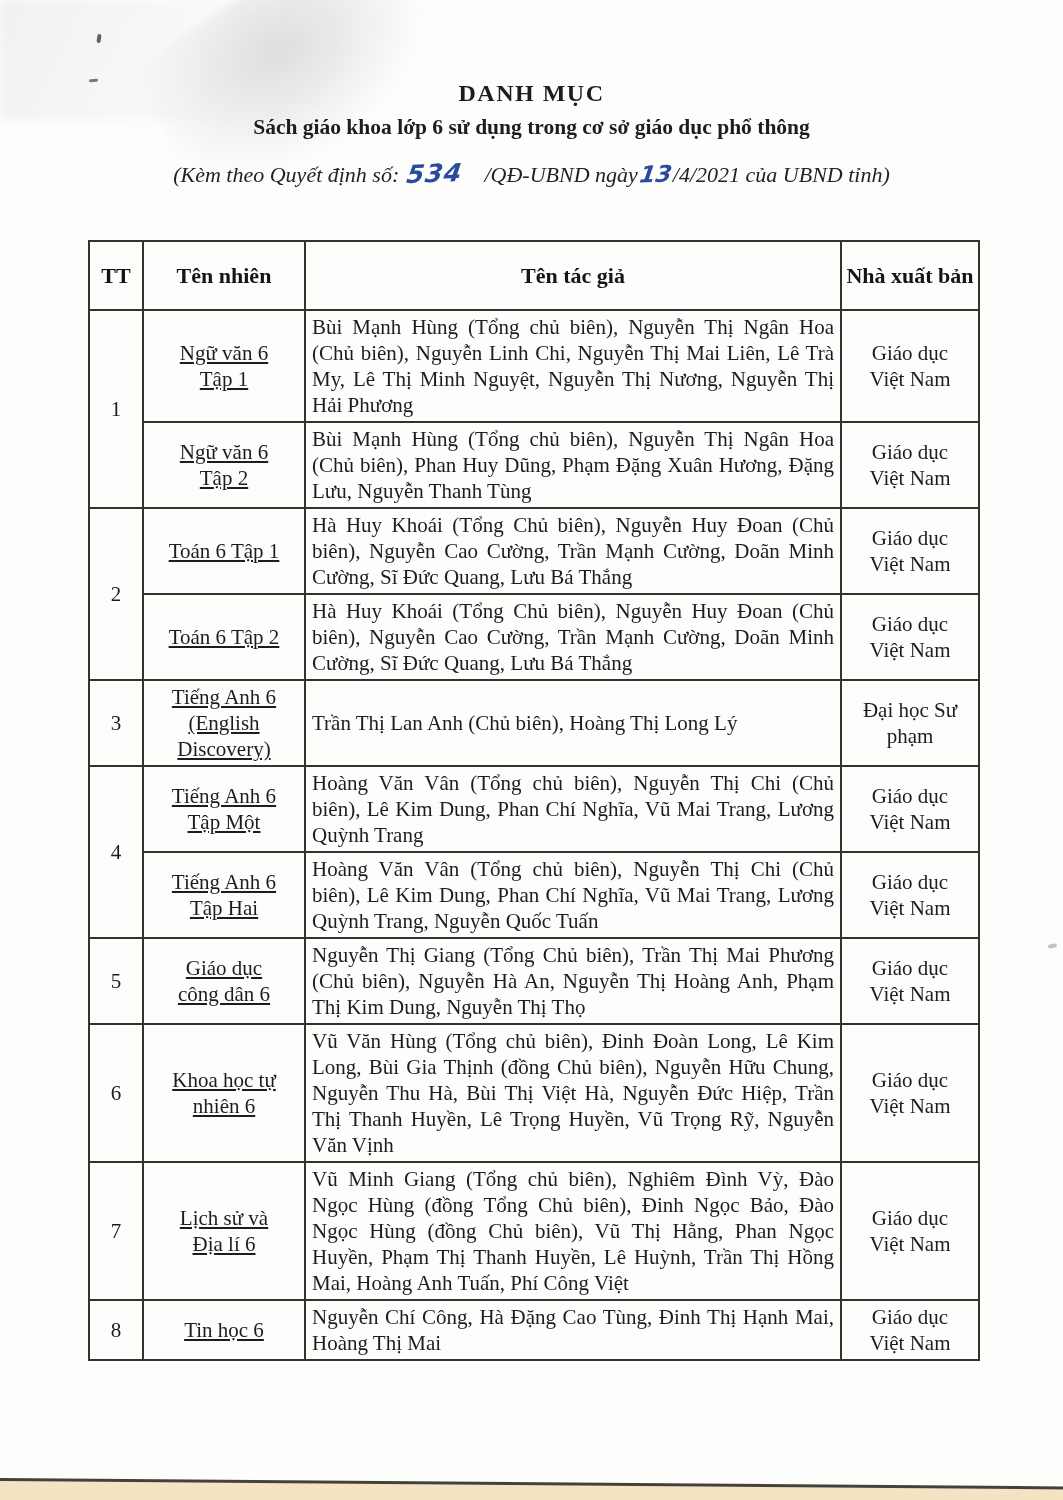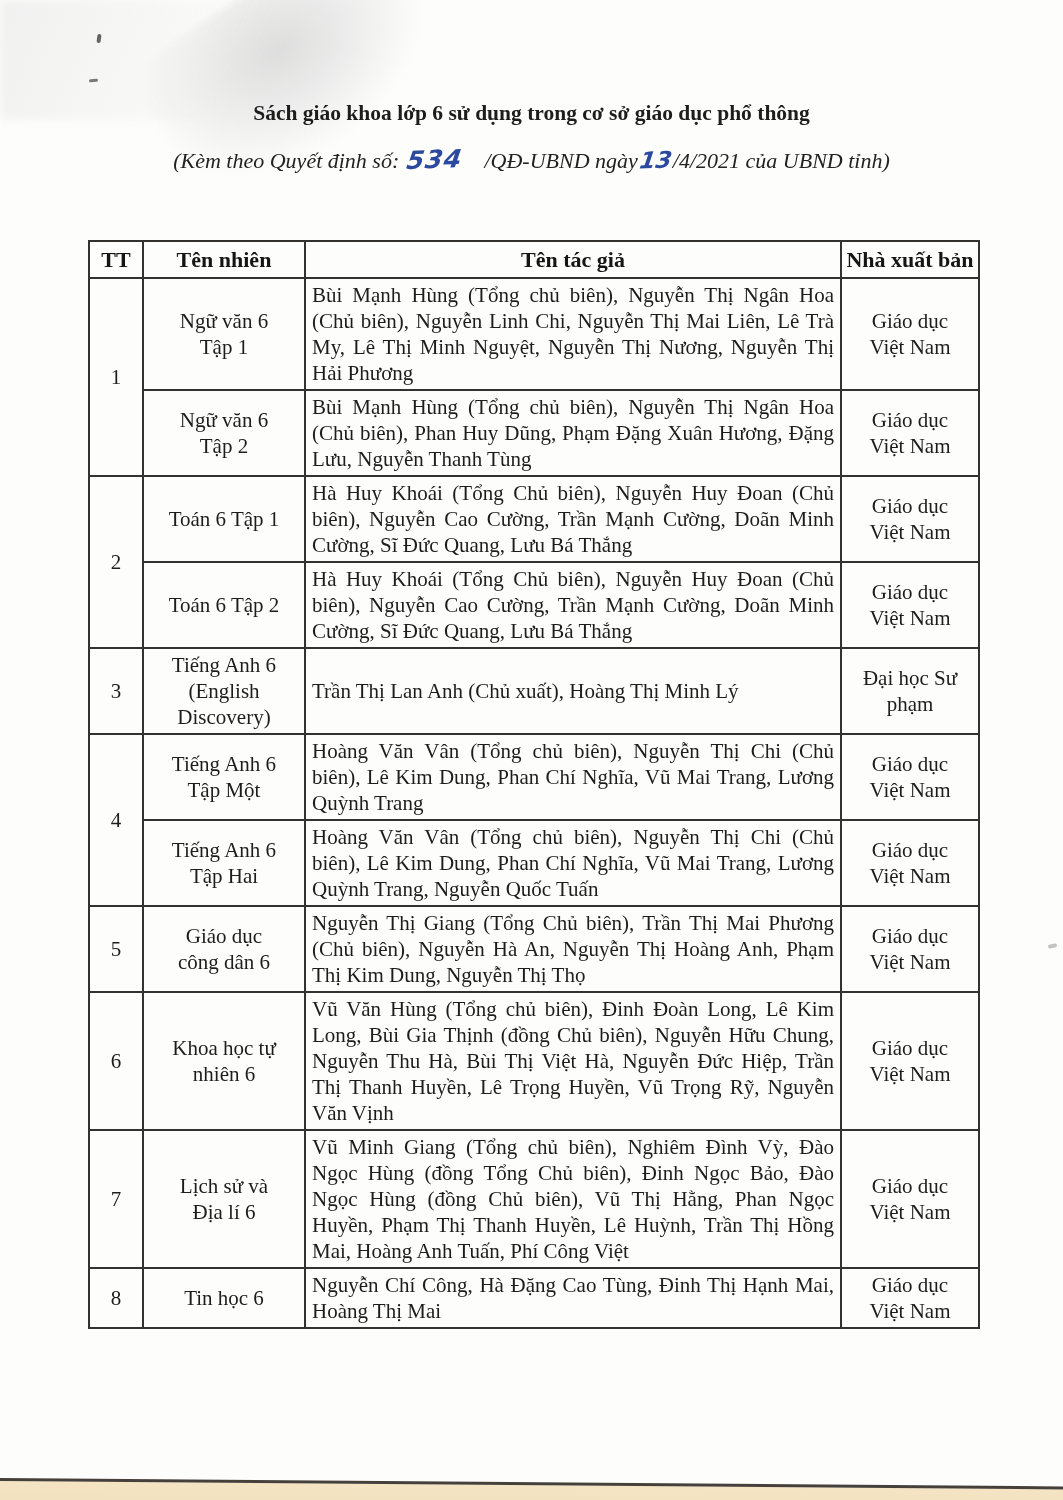--- a/index.html
+++ b/index.html
@@ -27,21 +27,21 @@
     filter: blur(4px);
     pointer-events: none;
   }
   .speck-a { position: absolute; left: 97px; top: 34px; width: 4px; height: 9px; background: #4a4a4a; border-radius: 2px; transform: rotate(8deg); opacity: .85; }
   .speck-b { position: absolute; left: 89px; top: 79px; width: 9px; height: 3px; background: #5a5a5a; border-radius: 2px; transform: rotate(-6deg); opacity: .8; }
   .speck-c { position: absolute; left: 1048px; top: 944px; width: 9px; height: 4px; background: #c3c3c3; border-radius: 2px; transform: rotate(-10deg); }
 
   
   .doc-header { position: absolute; top: 78px; left: 0; width: 1063px; text-align: center; }
   .doc-title { font-size: 24px; font-weight: bold; letter-spacing: 1.5px; line-height: 30px; }
-  .doc-subtitle { font-size: 21.5px; font-weight: bold; line-height: 31px; margin-top: 20px; }
+  .doc-subtitle { font-size: 21.5px; font-weight: bold; line-height: 31px; margin-top: 4px; }
   .doc-decree { margin-top: 16px; font-size: 22px; font-style: italic; line-height: 30px; color: #222; }
   .handwritten {
     font-family: "DejaVu Sans", sans-serif;
     font-style: italic; font-weight: bold;
     color: #2b4a9d;
     display: inline-block;
     transform: skewX(-10deg) rotate(-2deg);
   }
   .hw-number { font-size: 25px; margin: 0 22px 0 8px; letter-spacing: 1px; }
   .hw-day { font-size: 23px; margin: 0 1px 0 2px; letter-spacing: 0; }
@@ -53,25 +53,25 @@
     table-layout: fixed;
     width: 890px;
     background: transparent;
   }
   table.books th, table.books td {
     border: 2px solid #34322f;
     vertical-align: middle;
   }
   table.books th {
     font-size: 22px; font-weight: bold; text-align: center;
-    line-height: 27px; padding: 4px 2px; color: #151515;
+    line-height: 27px; padding: 20px 2px; color: #151515;
   }
   table.books td { font-size: 21px; line-height: 26px; padding: 3px 6px; }
   td.tt { text-align: center; font-size: 21px; width: 54px; }
-  td.book { text-align: center; white-space: pre-line; padding: 3px 8px; }
+  td.book { text-align: center; white-space: pre-line; padding: 3px 8px; text-decoration: underline; }
   td.authors { text-align: justify; padding: 3px 9px 3px 11px; }
   td.publisher { text-align: center; white-space: pre-line; padding: 3px 4px; }
 
   
   .bottom-strip {
     position: absolute; top: 1478px; left: -10px; width: 1090px; height: 50px;
     background: linear-gradient(180deg, #f4e4c3 0%, #f2dfba 100%);
     border-top: 3px solid #46403a;
     transform: rotate(0.45deg);
     transform-origin: 0 0;
@@ -82,20 +82,21 @@
 
 <div class="page">
 
   <div class="smudge-band"></div>
   <div class="smudge-topleft"></div>
   <div class="speck-a"></div>
   <div class="speck-b"></div>
   <div class="speck-c"></div>
 
   <div class="doc-header">
+    <div class="doc-title">DANH MỤC</div>
     <div class="doc-subtitle">Sách giáo khoa lớp 6 sử dụng trong cơ sở giáo dục phổ thông</div>
     <div class="doc-decree">
       <span>(Kèm theo Quyết định số:</span><span class="handwritten hw-number">534</span><span>/QĐ-UBND ngày</span><span class="handwritten hw-day">13</span><span>/4/2021 của UBND tỉnh)</span>
     </div>
   </div>
 
   <div class="books-table-wrap">
     <table class="books">
       <colgroup>
         <col style="width:54px">
@@ -138,21 +139,21 @@
             <td class="book">Toán 6 Tập 2</td>
             <td class="authors">Hà Huy Khoái (Tổng Chủ biên), Nguyễn Huy Đoan (Chủ biên), Nguyễn Cao Cường, Trần Mạnh Cường, Doãn Minh Cường, Sĩ Đức Quang, Lưu Bá Thắng</td>
             <td class="publisher">Giáo dục
 Việt Nam</td>
           </tr>
           <tr>
             <td class="tt" rowspan="1">3</td>
             <td class="book">Tiếng Anh 6
 (English
 Discovery)</td>
-            <td class="authors">Trần Thị Lan Anh (Chủ xuất), Hoàng Thị Minh Lý</td>
+            <td class="authors">Trần Thị Lan Anh (Chủ biên), Hoàng Thị Long Lý</td>
             <td class="publisher">Đại học Sư
 phạm</td>
           </tr>
           <tr>
             <td class="tt" rowspan="2">4</td>
             <td class="book">Tiếng Anh 6
 Tập Một</td>
             <td class="authors">Hoàng Văn Vân (Tổng chủ biên), Nguyễn Thị Chi (Chủ biên), Lê Kim Dung, Phan Chí Nghĩa, Vũ Mai Trang, Lương Quỳnh Trang</td>
             <td class="publisher">Giáo dục
 Việt Nam</td>

